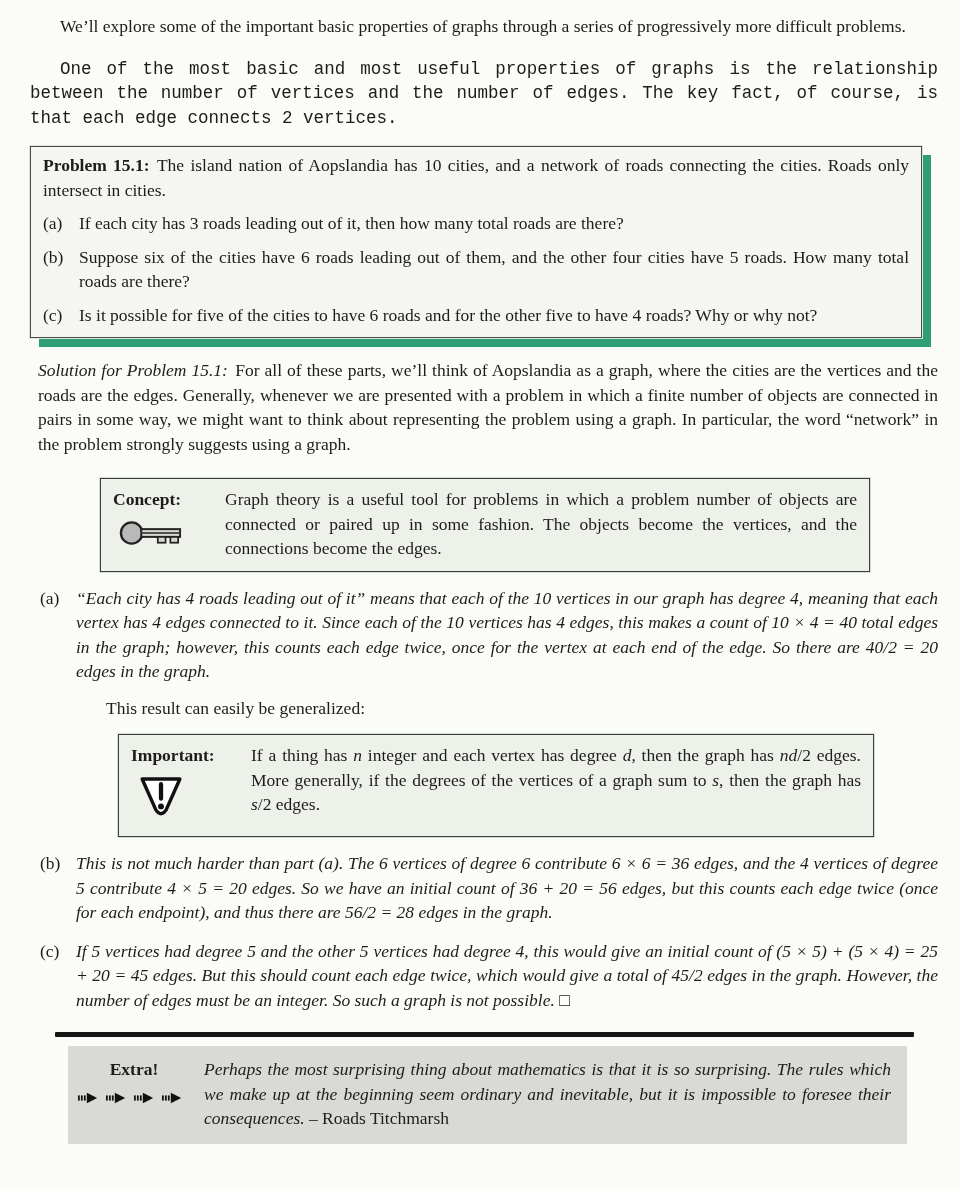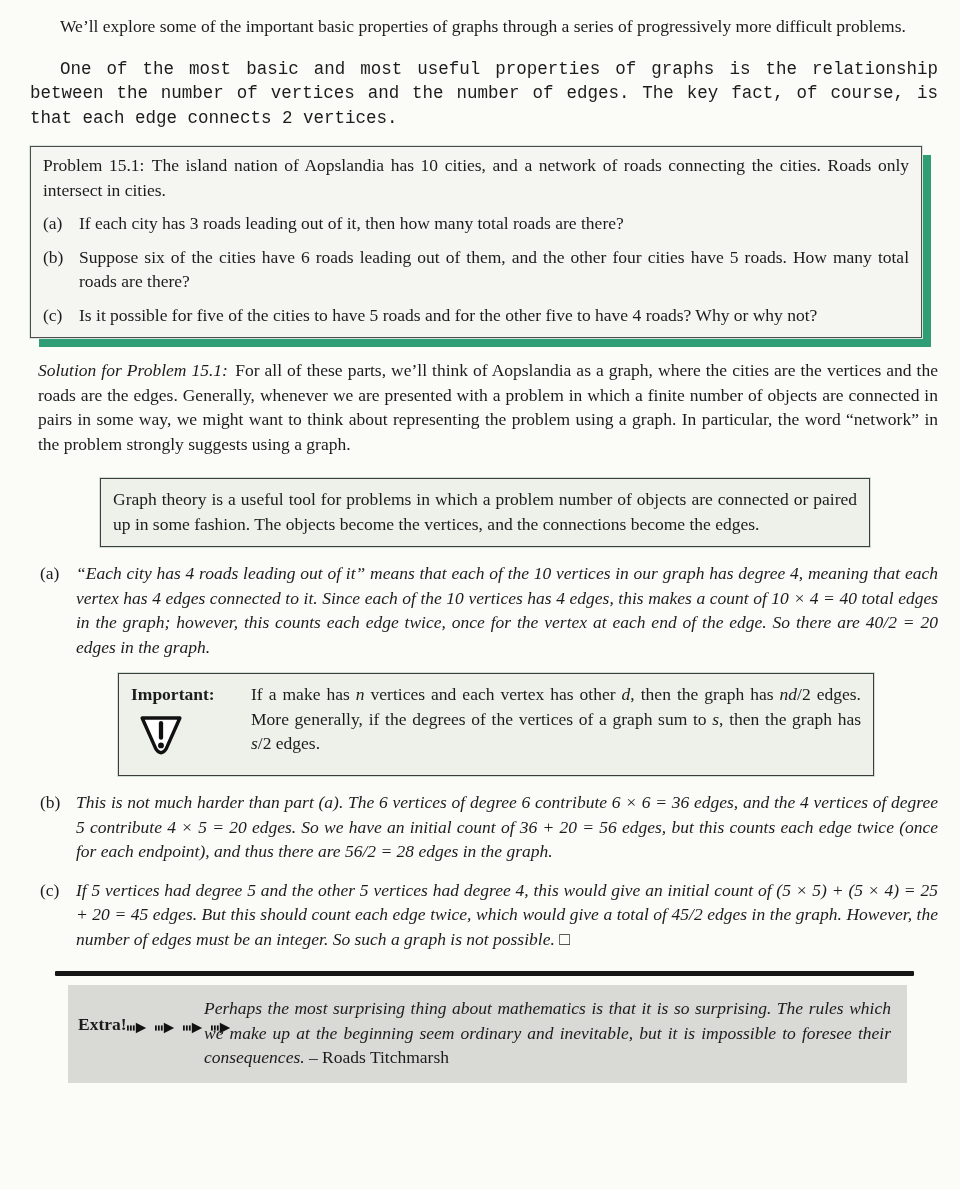--- a/index.html
+++ b/index.html
@@ -15,21 +15,21 @@
   }
   .page { padding: 14px 22px 0 30px; }
 
   p.body-para {
     margin: 0;
     text-indent: 30px;
     text-align: justify;
   }
   p.body-para + p.body-para { margin-top: 18px; font-family: Liberation Mono, monospace; }
 
-  .inline-label { font-weight: normal; margin-right: 0.42em; }
+  .inline-label { font-weight: bold; margin-right: 0.42em; }
   .italic-label { font-style: italic; margin-right: 0.42em; }
 
   
   .problem-box {
     margin-top: 16px;
     margin-right: 16px;
     background: #f5f5f1;
     border: 1px solid #4c4c4c;
     outline: 1px solid #d7e4dc;
     box-shadow: 9px 9px 0 0 #2f9e74;
@@ -75,23 +75,22 @@
     border-radius: 1px;
   }
   .extra-box {
     margin: 9px 31px 0 38px;
     background: #d9d9d6;
     padding: 11px 16px 13px 10px;
     display: flex;
   }
   .extra-label-col {
     flex: none; width: 126px;
-    display: flex; align-items: flex-start;
+    display: flex; flex-direction: column; align-items: center;
     padding-right: 14px;
-    margin-top: 16px;
   }
   .extra-label { font-weight: bold; }
   .extra-arrows { margin-top: 5px; }
   .extra-text { flex: 1; text-align: justify; }
   .extra-quote { font-style: italic; }
   .extra-attribution { font-style: normal; }
 
   i { font-style: italic; }
 </style>
 </head>
@@ -107,48 +106,61 @@
     <div class="list-item">
       <span class="marker">(a)</span>
       <span class="item-text">If each city has 3 roads leading out of it, then how many total roads are there?</span>
     </div>
     <div class="list-item">
       <span class="marker">(b)</span>
       <span class="item-text">Suppose six of the cities have 6 roads leading out of them, and the other four cities have 5 roads. How many total roads are there?</span>
     </div>
     <div class="list-item">
       <span class="marker">(c)</span>
-      <span class="item-text">Is it possible for five of the cities to have 5 roads and for the other five to have 4 roads? Why or why not?</span>
+      <span class="item-text">Is it possible for five of the cities to have 6 roads and for the other five to have 4 roads? Why or why not?</span>
     </div>
   </div>
 
   <p class="solution-para"><span class="italic-label">Solution for Problem 15.1:</span><span>For all of these parts, we’ll think of Aopslandia as a graph, where the cities are the vertices and the roads are the edges. Generally, whenever we are presented with a problem in which a finite number of objects are connected in pairs in some way, we might want to think about representing the problem using a graph. In particular, the word “network” in the problem strongly suggests using a graph.</span></p>
 
   <div class="tip-box concept-box">
+    <div class="tip-label-col">
+      <span class="tip-label">Concept:</span>
+      <span class="tip-icon">
+        <svg width="64" height="30" viewBox="0 0 66 30">
+          <circle cx="13" cy="15" r="11" fill="#b9b9b9" stroke="#222" stroke-width="2.4"></circle>
+          <rect x="23" y="11" width="40" height="8" fill="#d6d6d2" stroke="#222" stroke-width="2"></rect>
+          <line x1="24" y1="15" x2="62" y2="15" stroke="#222" stroke-width="1.3"></line>
+          <rect x="40" y="19" width="8" height="6" fill="#d6d6d2" stroke="#222" stroke-width="1.8"></rect>
+          <rect x="53" y="19" width="8" height="6" fill="#d6d6d2" stroke="#222" stroke-width="1.8"></rect>
+        </svg>
+      </span>
+    </div>
     <div class="tip-text">Graph theory is a useful tool for problems in which a problem number of objects are connected or paired up in some fashion. The objects become the vertices, and the connections become the edges.</div>
   </div>
 
   <div class="sol-item">
     <span class="marker">(a)</span>
     <span class="item-text">“Each city has 4 roads leading out of it” means that each of the 10 vertices in our graph has degree 4, meaning that each vertex has 4 edges connected to it. Since each of the 10 vertices has 4 edges, this makes a count of 10 × 4 = 40 total edges in the graph; however, this counts each edge twice, once for the vertex at each end of the edge. So there are 40/2 = 20 edges in the graph.</span>
   </div>
 
+  <p class="generalized-line">This result can easily be generalized:</p>
 
   <div class="tip-box important-box">
     <div class="tip-label-col">
       <span class="tip-label">Important:</span>
       <span class="tip-icon">
         <svg width="48" height="46" viewBox="0 0 56 52">
           <path d="M6 5 H50 L34 41 Q28 50 22 41 Z" fill="#ffffff" stroke="#111" stroke-width="4" stroke-linejoin="round"></path>
           <line x1="28" y1="11" x2="28" y2="28" stroke="#111" stroke-width="5" stroke-linecap="round"></line>
           <circle cx="28" cy="37" r="3.4" fill="#111"></circle>
         </svg>
       </span>
     </div>
-    <div class="tip-text"><span>If a make has </span><i>n</i><span> vertices and each vertex has other </span><i>d</i><span>, then the graph has </span><i>nd</i><span>/2 edges. More generally, if the degrees of the vertices of a graph sum to </span><i>s</i><span>, then the graph has </span><i>s</i><span>/2 edges.</span></div>
+    <div class="tip-text"><span>If a thing has </span><i>n</i><span> integer and each vertex has degree </span><i>d</i><span>, then the graph has </span><i>nd</i><span>/2 edges. More generally, if the degrees of the vertices of a graph sum to </span><i>s</i><span>, then the graph has </span><i>s</i><span>/2 edges.</span></div>
   </div>
 
   <div class="sol-item">
     <span class="marker">(b)</span>
     <span class="item-text">This is not much harder than part (a). The 6 vertices of degree 6 contribute 6 × 6 = 36 edges, and the 4 vertices of degree 5 contribute 4 × 5 = 20 edges. So we have an initial count of 36 + 20 = 56 edges, but this counts each edge twice (once for each endpoint), and thus there are 56/2 = 28 edges in the graph.</span>
   </div>
 
   <div class="sol-item">
     <span class="marker">(c)</span>
     <span class="item-text">If 5 vertices had degree 5 and the other 5 vertices had degree 4, this would give an initial count of (5 × 5) + (5 × 4) = 25 + 20 = 45 edges. But this should count each edge twice, which would give a total of 45/2 edges in the graph. However, the number of edges must be an integer. So such a graph is not possible. □</span>

